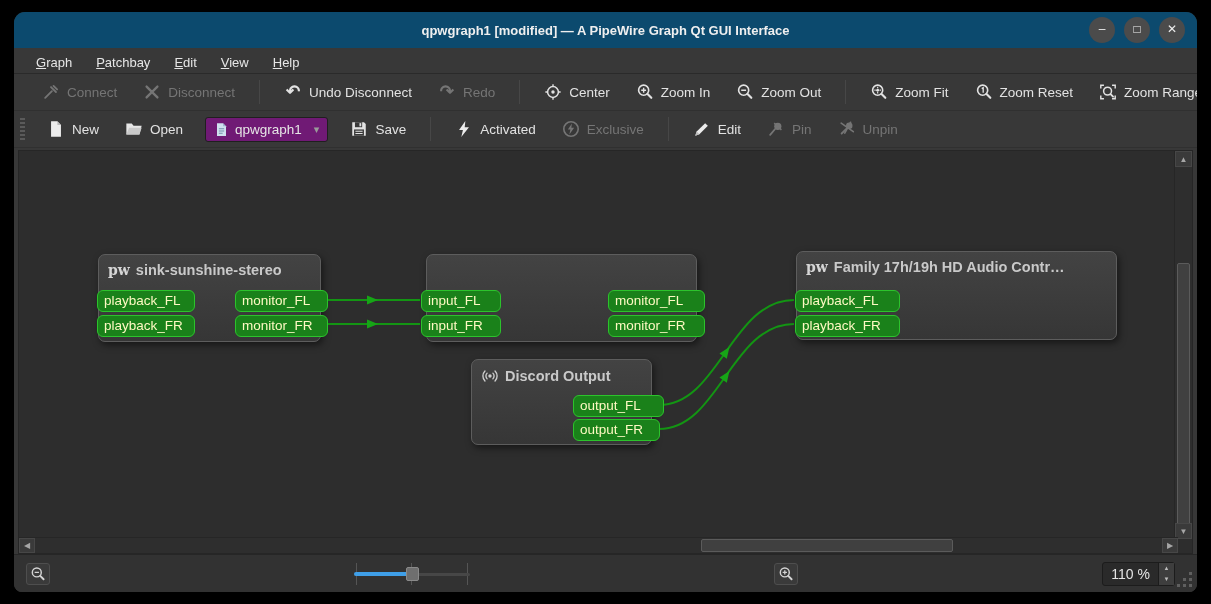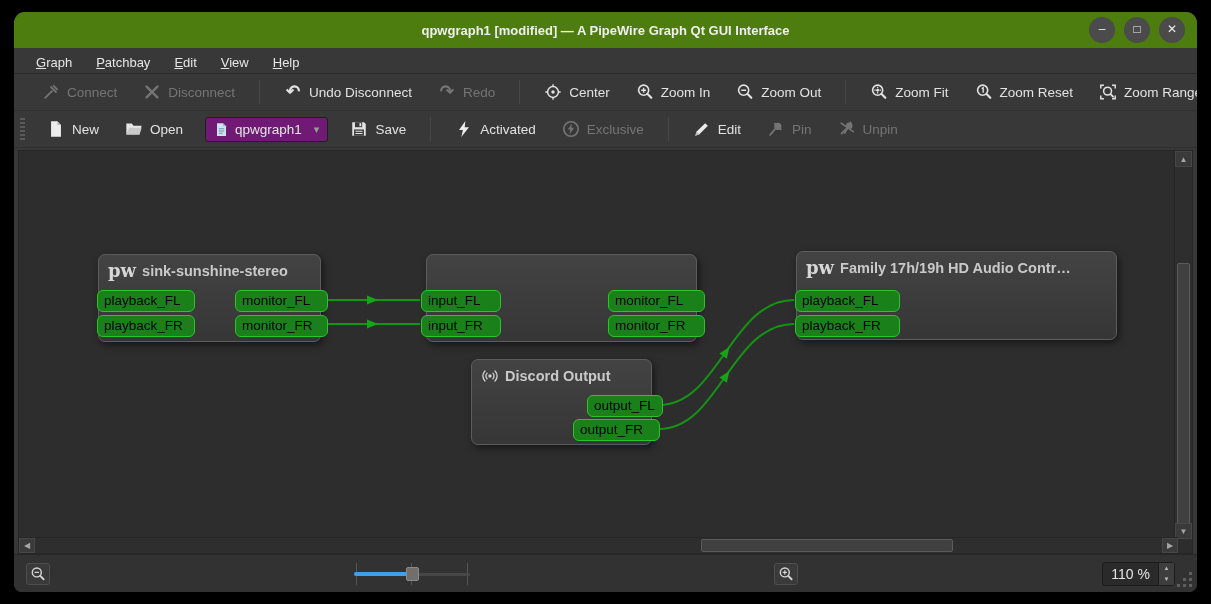--- a/index.html
+++ b/index.html
@@ -1,21 +1,21 @@
 <!DOCTYPE html>
 <html><head>
 <meta charset="utf-8">
 <style>
   * { margin:0; padding:0; box-sizing:border-box; }
   html,body { width:1211px; height:604px; background:#000; font-family:"Liberation Sans", sans-serif; overflow:hidden; }
   .window { position:absolute; left:14px; top:12px; width:1183px; height:580px;
             background:#383838; border-radius:11px 11px 8px 8px; overflow:hidden; }
 
   
-  .titlebar { position:relative; height:36px; background:#4d7c0f; display:flex; align-items:center; justify-content:center; }
+  .titlebar { position:relative; height:36px; background:#0c4a6e; display:flex; align-items:center; justify-content:center; }
   .titlebar .title { color:#efefef; font-size:13px; font-weight:bold; }
   .winbtns { position:absolute; right:12px; top:5px; display:flex; gap:9px; }
   .winbtn { width:26px; height:26px; border-radius:50%; background:#4b4b4b; color:#eee;
             display:flex; align-items:center; justify-content:center; font-size:12px; line-height:1; }
   .winbtn span { transform:translateY(-1px); }
 
   
   .menubar { height:26px; background:#383838; display:flex; align-items:flex-end; padding-left:12px; gap:4px; border-bottom:1px solid #2a2a2a; }
   .menu-item { color:#e6e6e6; font-size:13px; padding:3px 10px; border-radius:3px; }
   .menu-item::first-letter { text-decoration:underline; }
@@ -34,23 +34,23 @@
 
   
   .canvas-wrap { position:absolute; left:4px; top:138px; right:4px; bottom:38px; background:#2d2d2d; border:1px solid #262626; }
   .canvas { position:absolute; left:0; top:0; width:1159px; height:388px; background:#2d2d2d; overflow:hidden; }
   svg.links { position:absolute; left:0; top:0; pointer-events:none; }
 
   .node { position:absolute; background:linear-gradient(#434343,#363636); border:1px solid #5d5d5d;
           border-radius:7px; box-shadow:2px 3px 7px rgba(0,0,0,.5); }
   .node-header { display:flex; align-items:center; gap:6px; padding:7px 10px 0 9px; }
   .node-title { color:#c9c9c9; font-weight:bold; font-size:14.5px; white-space:nowrap; }
-  .pw-glyph { color:#d6d6d6; font-weight:bold; font-size:18px; font-family:"DejaVu Serif", serif; line-height:1; }
+  .pw-glyph { color:#d6d6d6; font-weight:bold; font-size:14px; font-family:"DejaVu Serif", serif; line-height:1; }
   .port { position:absolute; height:22px; background:#1a811a; border:1.5px solid #2cc32c; border-radius:6px;
-          color:#000000; font-size:13.5px; line-height:19px; padding:0 6px; white-space:nowrap; overflow:hidden; }
+          color:#fef9c3; font-size:13.5px; line-height:19px; padding:0 6px; white-space:nowrap; overflow:hidden; }
   .port.right { text-align:left; }
 
   
   .vscroll { position:absolute; right:0; top:0; width:18px; height:388px; background:#2e2e2e; border-left:1px solid #262626; }
   .hscroll { position:absolute; left:0; bottom:0; height:16px; width:1159px; background:#2e2e2e; border-top:1px solid #262626; }
   .sb-btn { position:absolute; background:#3a3a3a; border:1px solid #474747; color:#a6a6a6;
             display:flex; align-items:center; justify-content:center; font-size:8px; }
   .sb-thumb { position:absolute; background:#404040; border:1px solid #5b5b5b; border-radius:2px; }
 
   
@@ -304,21 +304,21 @@
       </div>
 
       <div class="node" style="left:452px;top:208px;width:181px;height:86px">
         <div class="node-header">
           <svg class="icon" viewBox="0 0 20 20">
             <circle cx="10" cy="10" r="1.9" fill="#cfcfcf"></circle>
             <path d="M6.8 6.8 a4.5 4.5 0 0 0 0 6.4 M4.4 4.4 a8 8 0 0 0 0 11.2 M13.2 6.8 a4.5 4.5 0 0 1 0 6.4 M15.6 4.4 a8 8 0 0 1 0 11.2" fill="none" stroke="#cfcfcf" stroke-width="1.5" stroke-linecap="round"></path>
           </svg>
           <span class="node-title">Discord Output</span>
         </div>
-        <div class="port right" style="left:115px;top:35px;width:76px">output_FL</div>
+        <div class="port right" style="left:101px;top:35px;width:91px">output_FL</div>
         <div class="port right" style="left:101px;top:59px;width:87px">output_FR</div>
       </div>
     </div>
 
     <div class="vscroll">
       <div class="sb-btn" style="left:0;top:0;width:17px;height:16px">
           <span>▲</span>
         </div>
       <div class="sb-thumb" style="left:2px;top:112px;width:13px;height:264px"></div>
       <div class="sb-btn" style="left:0;bottom:0;width:17px;height:16px">

